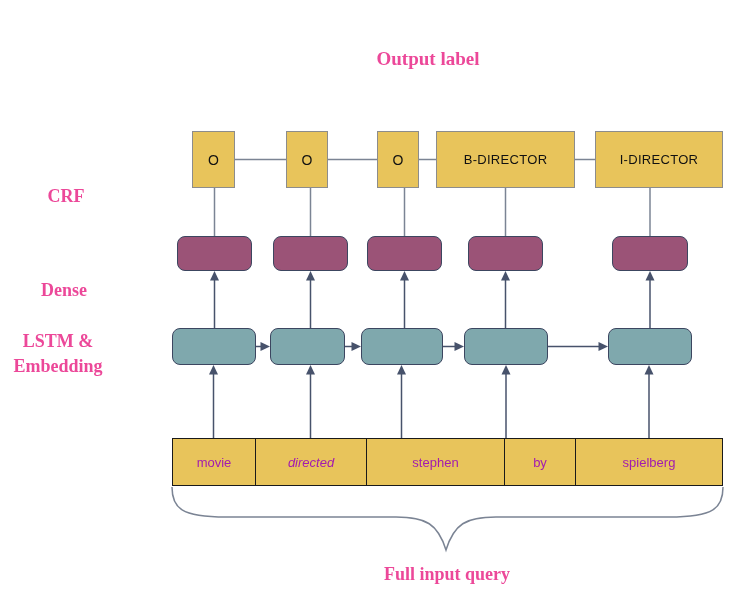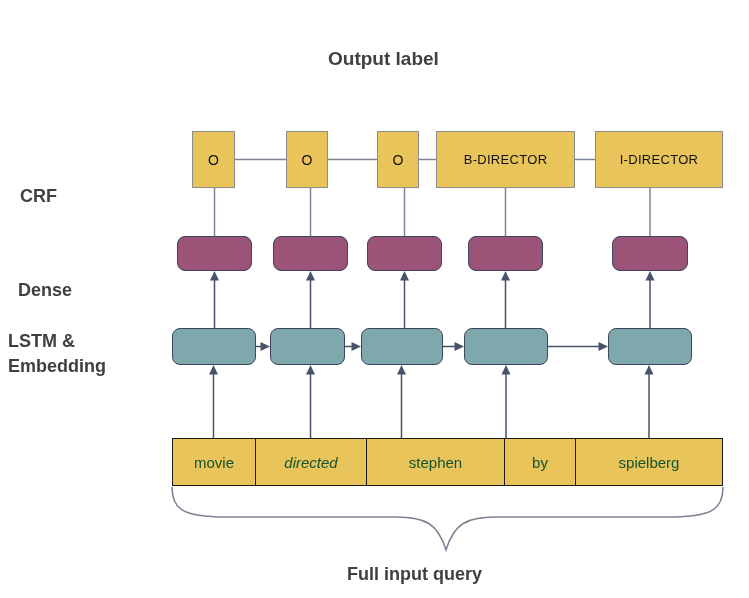--- a/index.html
+++ b/index.html
@@ -9,23 +9,24 @@
     height: 598px;
     background: #ffffff;
     font-family: "Liberation Sans", sans-serif;
     overflow: hidden;
   }
   .abs { position: absolute; }
   svg.wires { position: absolute; left: 0; top: 0; width: 749px; height: 598px; }
 
   
   .dlabel {
-    font-family: Liberation Sans, sans-serif;
+    font-family: Liberation Serif, serif;
     font-weight: 600;
-    color: #404040;
+    color: #ec4899;
+    text-align: center;
     font-size: 18px;
     line-height: 25px;
   }
 
   
   .crf-box {
     position: absolute;
     top: 131px;
     height: 57px;
     box-sizing: border-box;
@@ -72,22 +73,22 @@
     box-sizing: border-box;
     display: flex;
     border: 1.5px solid #1A1A1A;
     background: #E8C45B;
   }
   .token-cell {
     box-sizing: border-box;
     display: flex;
     align-items: center;
     justify-content: center;
-    font-size: 15px;
-    color: #14532d;
+    font-size: 13px;
+    color: #a21caf;
     border-right: 1.5px solid #1A1A1A;
   }
   .token-cell:last-child { border-right: none; }
 </style>
 </head>
 <body>
 
 <div id="canvas">
 
   <svg class="wires" viewBox="0 0 749 598" xmlns="http://www.w3.org/2000/svg">

